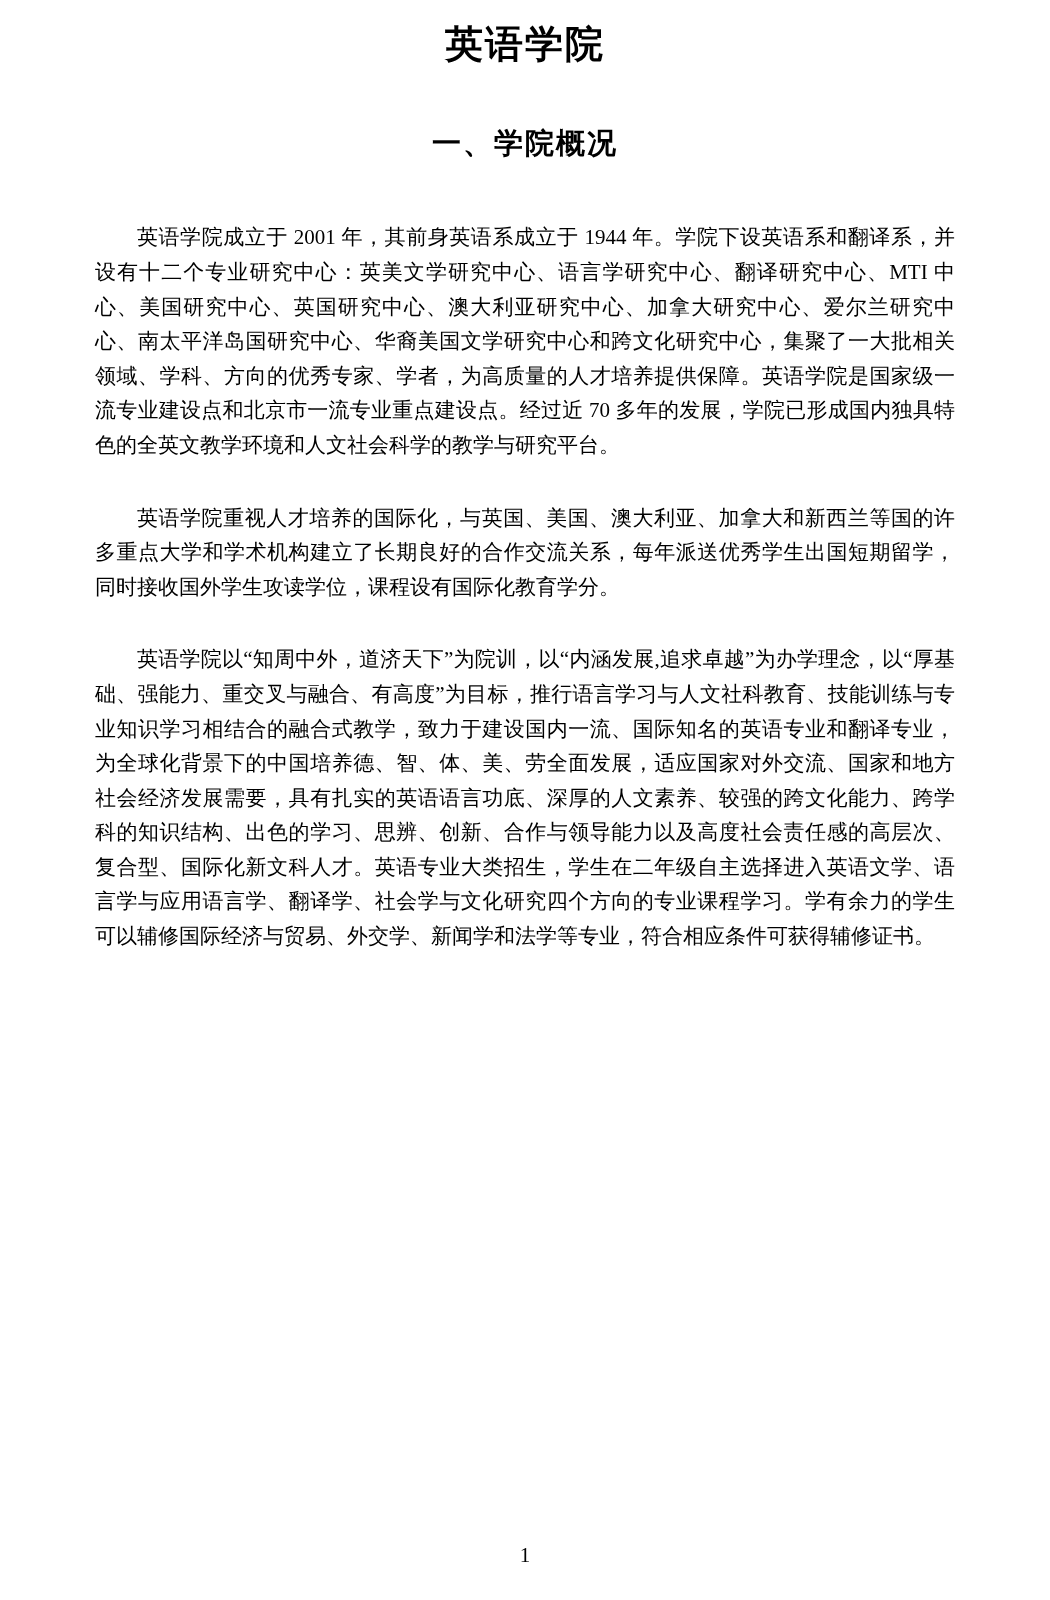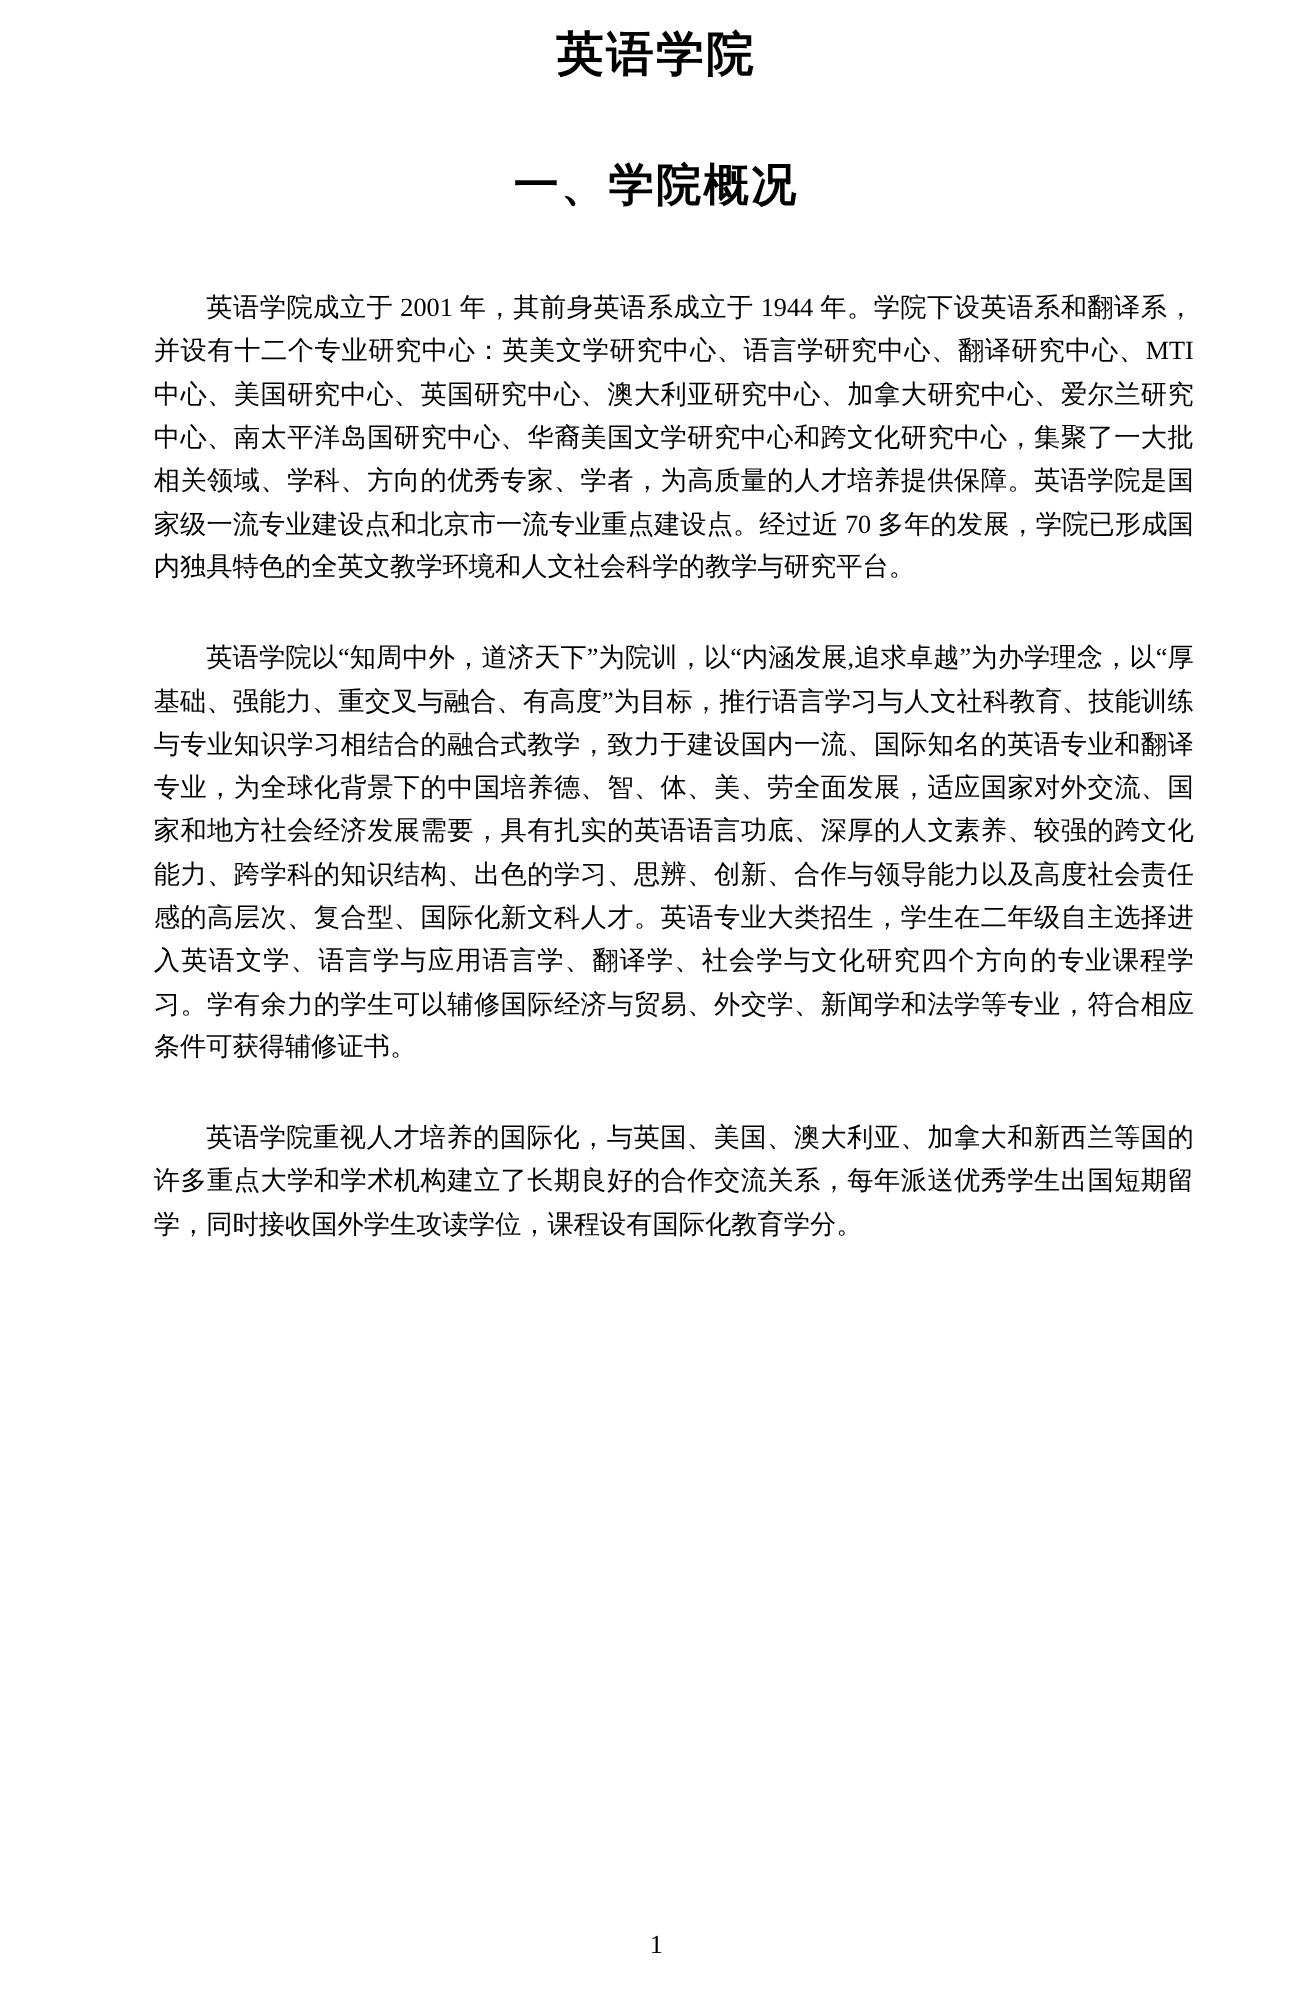--- a/index.html
+++ b/index.html
@@ -34,27 +34,26 @@
     font-family: "Liberation Serif", "DejaVu Serif", serif;
     font-weight: 700;
     font-size: 30px;
     line-height: 1.2;
   }
   .section-heading {
     margin: 58px 0 0 0;
     text-align: center;
     font-family: "Liberation Sans", "DejaVu Sans", sans-serif;
     font-weight: 700;
-    font-size: 36px;
+    font-size: 29px;
     line-height: 1.2;
     letter-spacing: 2px;
   }
   .doc-body {
     margin-top: 60px;
-    margin-left: 28px;
   }
   .doc-body p {
     margin: 0 0 38px 0;
     font-size: 21px;
     line-height: 34.6px;
     text-align: justify;
     text-justify: inter-ideograph;
     text-indent: 2em;
     word-break: break-all;
   }
@@ -73,19 +72,19 @@
 
 <div class="page">
 
   <h1 class="title-cn">英语学院</h1>
 
 
   <h3 class="section-heading">一、学院概况</h3>
 
   <div class="doc-body">
     <p>英语学院成立于 2001 年，其前身英语系成立于 1944 年。学院下设英语系和翻译系，并设有十二个专业研究中心：英美文学研究中心、语言学研究中心、翻译研究中心、MTI 中心、美国研究中心、英国研究中心、澳大利亚研究中心、加拿大研究中心、爱尔兰研究中心、南太平洋岛国研究中心、华裔美国文学研究中心和跨文化研究中心，集聚了一大批相关领域、学科、方向的优秀专家、学者，为高质量的人才培养提供保障。英语学院是国家级一流专业建设点和北京市一流专业重点建设点。经过近 70 多年的发展，学院已形成国内独具特色的全英文教学环境和人文社会科学的教学与研究平台。</p>
+    <p>英语学院重视人才培养的国际化，与英国、美国、澳大利亚、加拿大和新西兰等国的许多重点大学和学术机构建立了长期良好的合作交流关系，每年派送优秀学生出国短期留学，同时接收国外学生攻读学位，课程设有国际化教育学分。</p>
     <p>英语学院以“知周中外，道济天下”为院训，以“内涵发展,追求卓越”为办学理念，以“厚基础、强能力、重交叉与融合、有高度”为目标，推行语言学习与人文社科教育、技能训练与专业知识学习相结合的融合式教学，致力于建设国内一流、国际知名的英语专业和翻译专业，为全球化背景下的中国培养德、智、体、美、劳全面发展，适应国家对外交流、国家和地方社会经济发展需要，具有扎实的英语语言功底、深厚的人文素养、较强的跨文化能力、跨学科的知识结构、出色的学习、思辨、创新、合作与领导能力以及高度社会责任感的高层次、复合型、国际化新文科人才。英语专业大类招生，学生在二年级自主选择进入英语文学、语言学与应用语言学、翻译学、社会学与文化研究四个方向的专业课程学习。学有余力的学生可以辅修国际经济与贸易、外交学、新闻学和法学等专业，符合相应条件可获得辅修证书。</p>
-    <p>英语学院重视人才培养的国际化，与英国、美国、澳大利亚、加拿大和新西兰等国的许多重点大学和学术机构建立了长期良好的合作交流关系，每年派送优秀学生出国短期留学，同时接收国外学生攻读学位，课程设有国际化教育学分。</p>
   </div>
 
   <div class="page-number">1</div>
 
 </div>
 
 </body></html>

